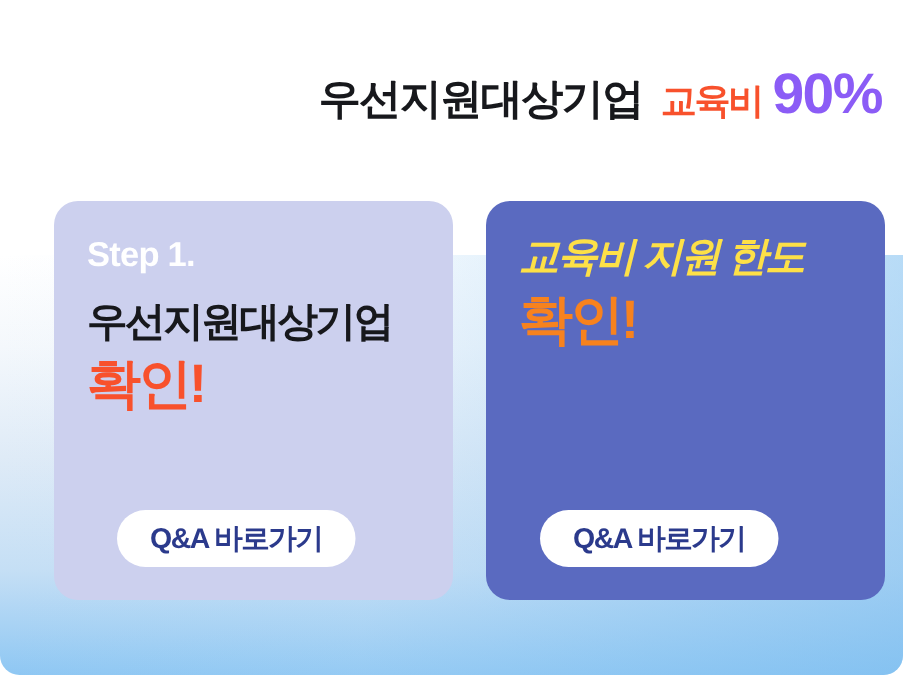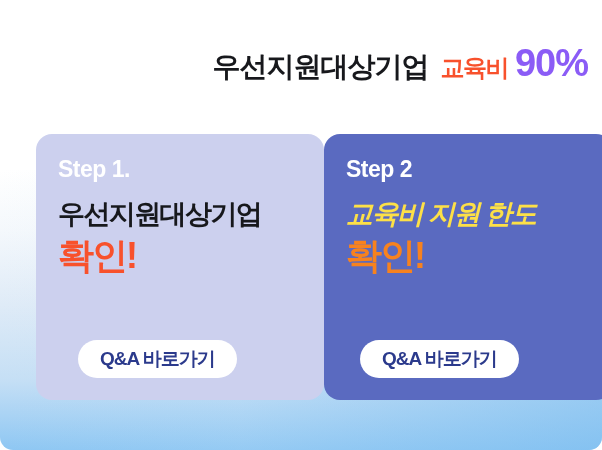--- a/index.html
+++ b/index.html
@@ -91,21 +91,21 @@
     color: #8b5cf6;
     letter-spacing: -1px;
     line-height: 1;
     margin-left: 7px;
   }
 
   
   .card {
     position: absolute;
     top: 134px;
-    width: 288px;
+    width: 266px;
     height: 266px;
     border-radius: 16px;
     box-sizing: border-box;
     padding: 24px 22px 0 22px;
   }
   .card-left {
     left: 36px;
     background: #ccd0ee;
   }
   .card-right {
@@ -200,21 +200,20 @@
   <div class="card card-left">
     <div class="step-label">Step 1.</div>
     <div class="card-line1">우선지원대상기업</div>
     <div class="card-line2">
       <span class="line2-accent">확인!</span>
     </div>
     <button class="cta cta-left">Q&amp;A 바로가기</button>
   </div>
 
   <div class="card card-right">
-    <div class="step-label">Step 2</div>
     <div class="card-line1">교육비 지원 한도</div>
     <div class="card-line2">
       <span class="line2-accent">확인!</span>
     </div>
     <button class="cta cta-right">Q&amp;A 바로가기</button>
   </div>
 
 </div>
 
 </body></html>

